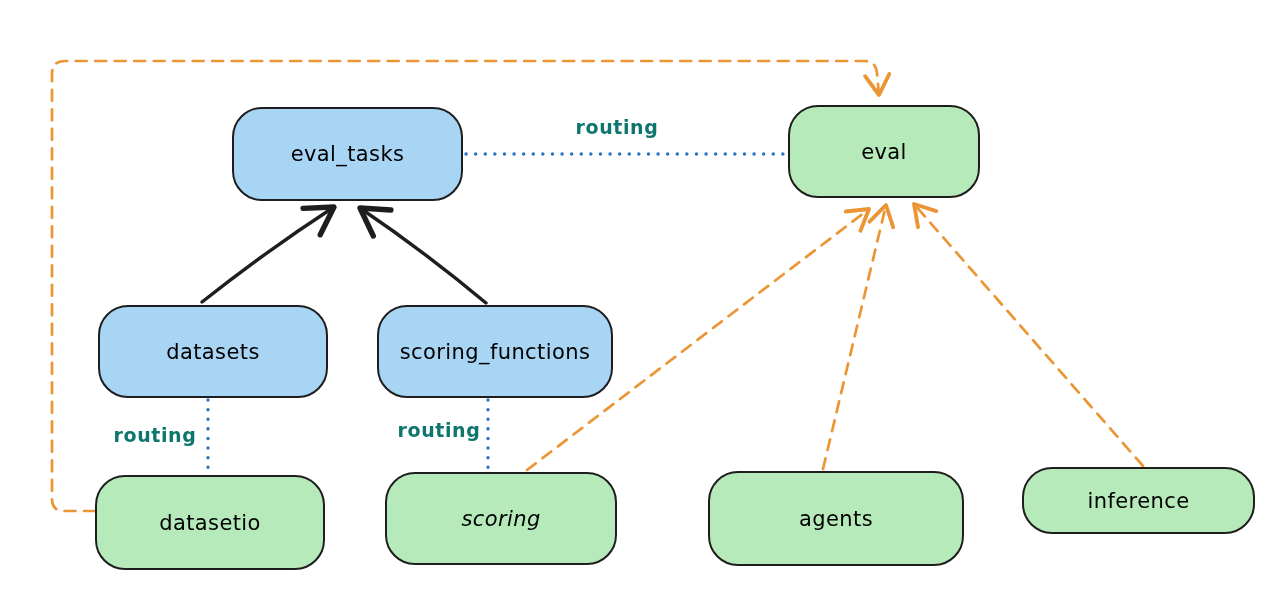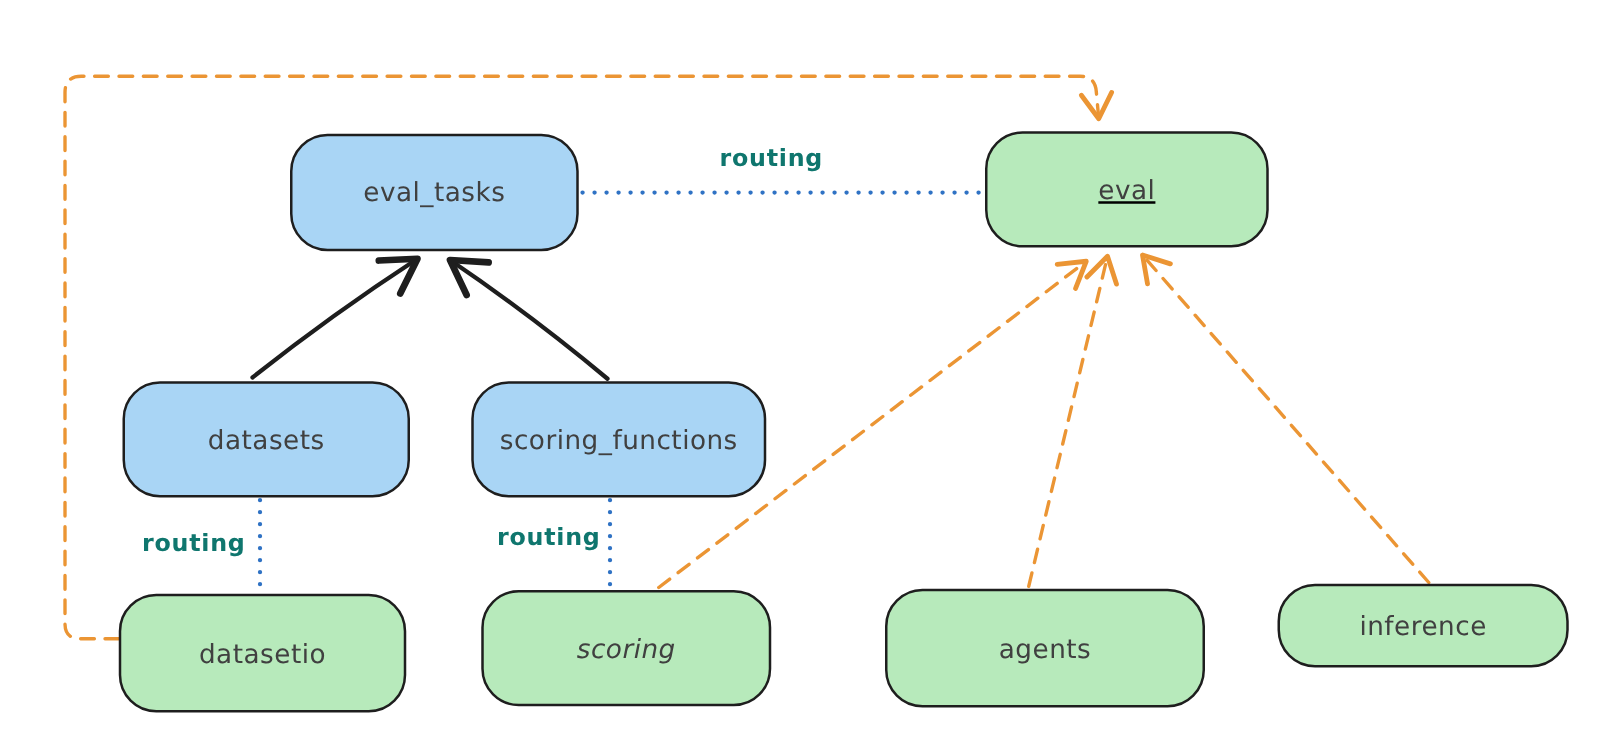--- a/index.html
+++ b/index.html
@@ -27,21 +27,21 @@
     border-radius: 30px;
     display: flex;
     align-items: center;
     justify-content: center;
     box-sizing: border-box;
   }
   .node-blue  { background: #a9d5f5; }
   .node-green { background: #b7eabb; }
   .node-label {
     font-size: 21px;
-    color: #404040;
+    color: #000000;
     letter-spacing: 0.4px;
     white-space: nowrap;
   }
   .edge-label {
     position: absolute;
     font-size: 19px;
     font-weight: 700;
     color: #0f766e;
     letter-spacing: 0.6px;
     text-align: center;
@@ -73,21 +73,21 @@
     <path d="M 95 511 L 64 511 Q 52 511 52 499 L 52 74 Q 52 61 65 61 L 864 61 Q 876 61 877 73 L 879 95" fill="none" stroke="#eb9534" stroke-width="2.7" stroke-linecap="round" stroke-dasharray="11 8.5" marker-end="url(#arrow-orange)"></path>
     <path d="M 527 470 L 869 209" fill="none" stroke="#eb9534" stroke-width="2.7" stroke-linecap="round" stroke-dasharray="11 8.5" marker-end="url(#arrow-orange)"></path>
     <path d="M 823 469 L 886 205" fill="none" stroke="#eb9534" stroke-width="2.7" stroke-linecap="round" stroke-dasharray="11 8.5" marker-end="url(#arrow-orange)"></path>
     <path d="M 1143 466 L 914 204" fill="none" stroke="#eb9534" stroke-width="2.7" stroke-linecap="round" stroke-dasharray="11 8.5" marker-end="url(#arrow-orange)"></path>
   </svg>
 
   <div class="node node-blue" style="left:232px; top:107px; width:231px; height:94px;">
     <span class="node-label">eval_tasks</span>
   </div>
 
-  <div class="node node-green" style="left:788px; top:105px; width:227px; height:93px;text-decoration:underline;">
+  <div class="node node-green" style="left:788px; top:105px; width:192px; height:93px;">
     <span class="node-label">eval</span>
   </div>
 
   <div class="node node-blue" style="left:377px; top:305px; width:236px; height:93px;">
     <span class="node-label">scoring_functions</span>
   </div>
 
   <div class="node node-blue" style="left:98px; top:305px; width:230px; height:93px;">
     <span class="node-label">datasets</span>
   </div>

